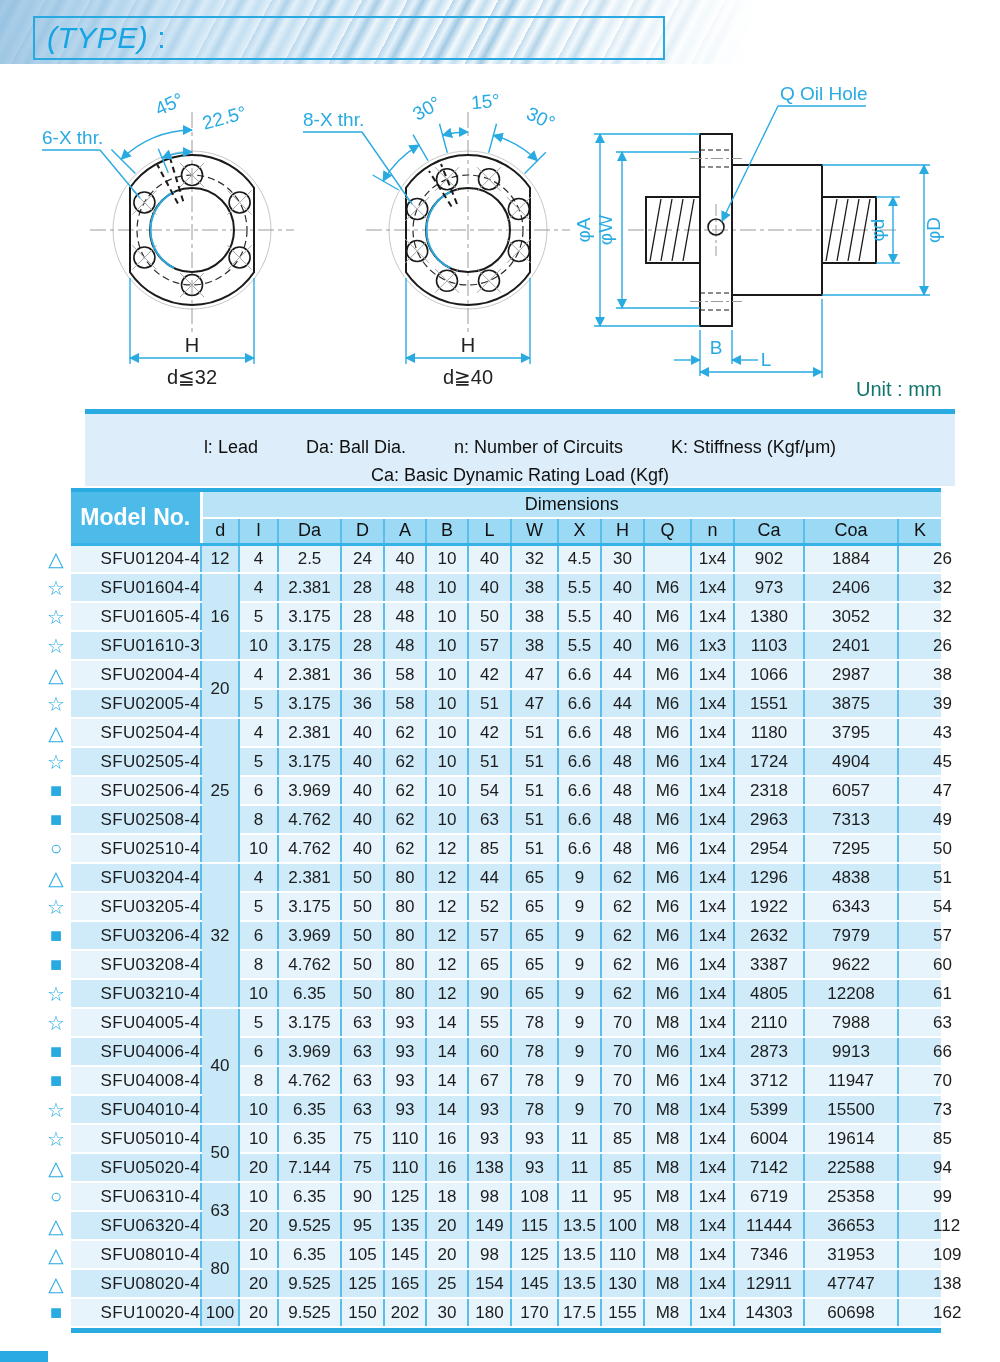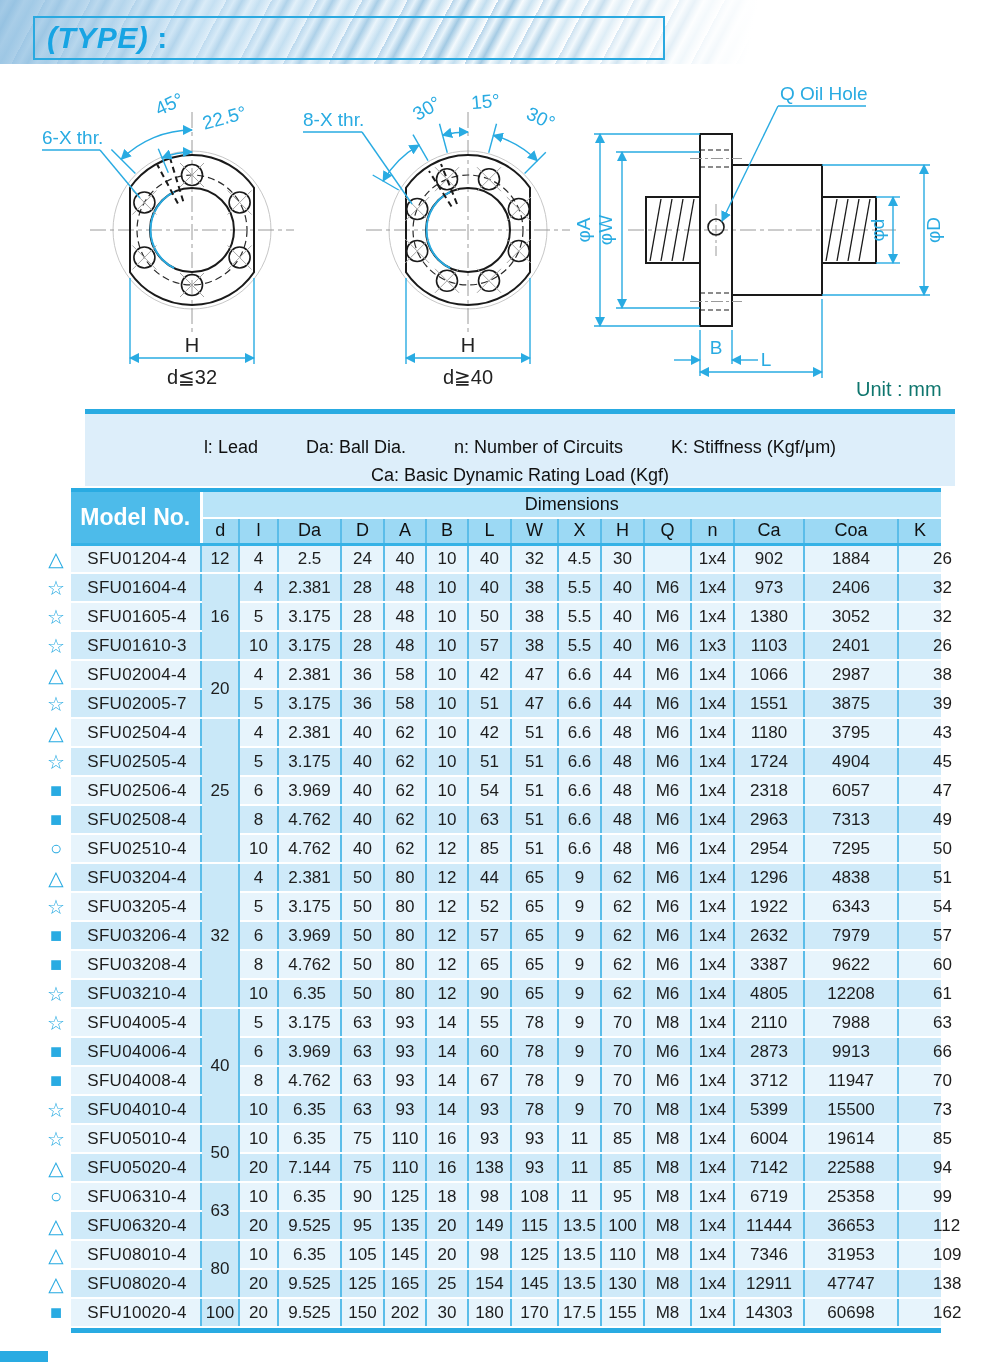--- a/index.html
+++ b/index.html
@@ -9,21 +9,21 @@
   
   .banner{position:absolute;left:0;top:0;width:1000px;height:64px;
     background:
       linear-gradient(100deg, rgba(150,194,226,.85) 0%, rgba(204,228,245,.65) 20%,
                       rgba(255,255,255,.15) 48%, #ffffff 75%),
       repeating-linear-gradient(118deg,#a8cce6 0px,#e8f4fb 7px,#8fbedd 14px,
                       #f4fafd 22px,#b7d8ec 30px,#ffffff 40px);}
   .title-box{position:absolute;left:33px;top:16px;width:632px;height:44px;
     border:2px solid #2aa9e0;box-sizing:border-box;display:flex;align-items:center;
     padding-left:12px;}
-  .title-box span{font-size:30px;font-weight:bold;color:#17a4e3;letter-spacing:.5px;white-space:pre;}
+  .title-box span{font-size:30px;font-weight:normal;color:#17a4e3;letter-spacing:.5px;white-space:pre;}
   .t-prefix{font-style:italic;}
 
   
   .drawings{position:absolute;left:0;top:64px;width:1000px;height:336px;}
   .drawings svg{display:block;}
   .dimtext{fill:#29abe2;font-size:19px;}
   .blktext{fill:#222;font-size:20px;}
 
   .unit-label{position:absolute;left:856px;top:378px;font-size:20px;color:#0f766e;}
 
@@ -48,21 +48,21 @@
     border-right:2px solid #5bbde9;border-bottom:3px solid #35b2e6;}
   th.sub-h:last-child{border-right:none;}
   td{font-size:17px;color:#1d1d1d;text-align:center;height:29px;
      border-right:2px solid #5bbde9;border-bottom:2px solid #fff;}
   td:last-child{border-right:none;padding-left:34px;}
   tr.odd  td{background:#e7f4fc;}
   tr.even td{background:#cfeaf9;}
   table.spec tr td.d-cell{background:#c9e8f8;}
   table.spec tr td.sym{background:#fff;border-right:none;border-bottom:none;
      color:#29abe2;font-size:20px;}
-  td.model{text-align:center;padding-left:3px;letter-spacing:.3px;}
+  td.model{text-align:right;padding-left:3px;letter-spacing:.3px;}
   .bottom-bar{margin-left:30px;height:5px;background:#29abe2;}
 
   .footer-accent{position:absolute;left:0;top:1351px;width:48px;height:11px;background:#29abe2;}
 </style>
 </head>
 <body>
 
 <div class="page">
 
   <header class="banner">
@@ -445,21 +445,21 @@
             <td>6.6</td>
             <td>44</td>
             <td>M6</td>
             <td>1x4</td>
             <td>1066</td>
             <td>2987</td>
             <td>38</td>
           </tr>
           <tr class="even">
             <td class="sym">☆</td>
-            <td class="model">SFU02005-7</td>
+            <td class="model">SFU02005-4</td>
             <td>5</td>
             <td>3.175</td>
             <td>36</td>
             <td>58</td>
             <td>10</td>
             <td>51</td>
             <td>47</td>
             <td>6.6</td>
             <td>44</td>
             <td>M6</td>

